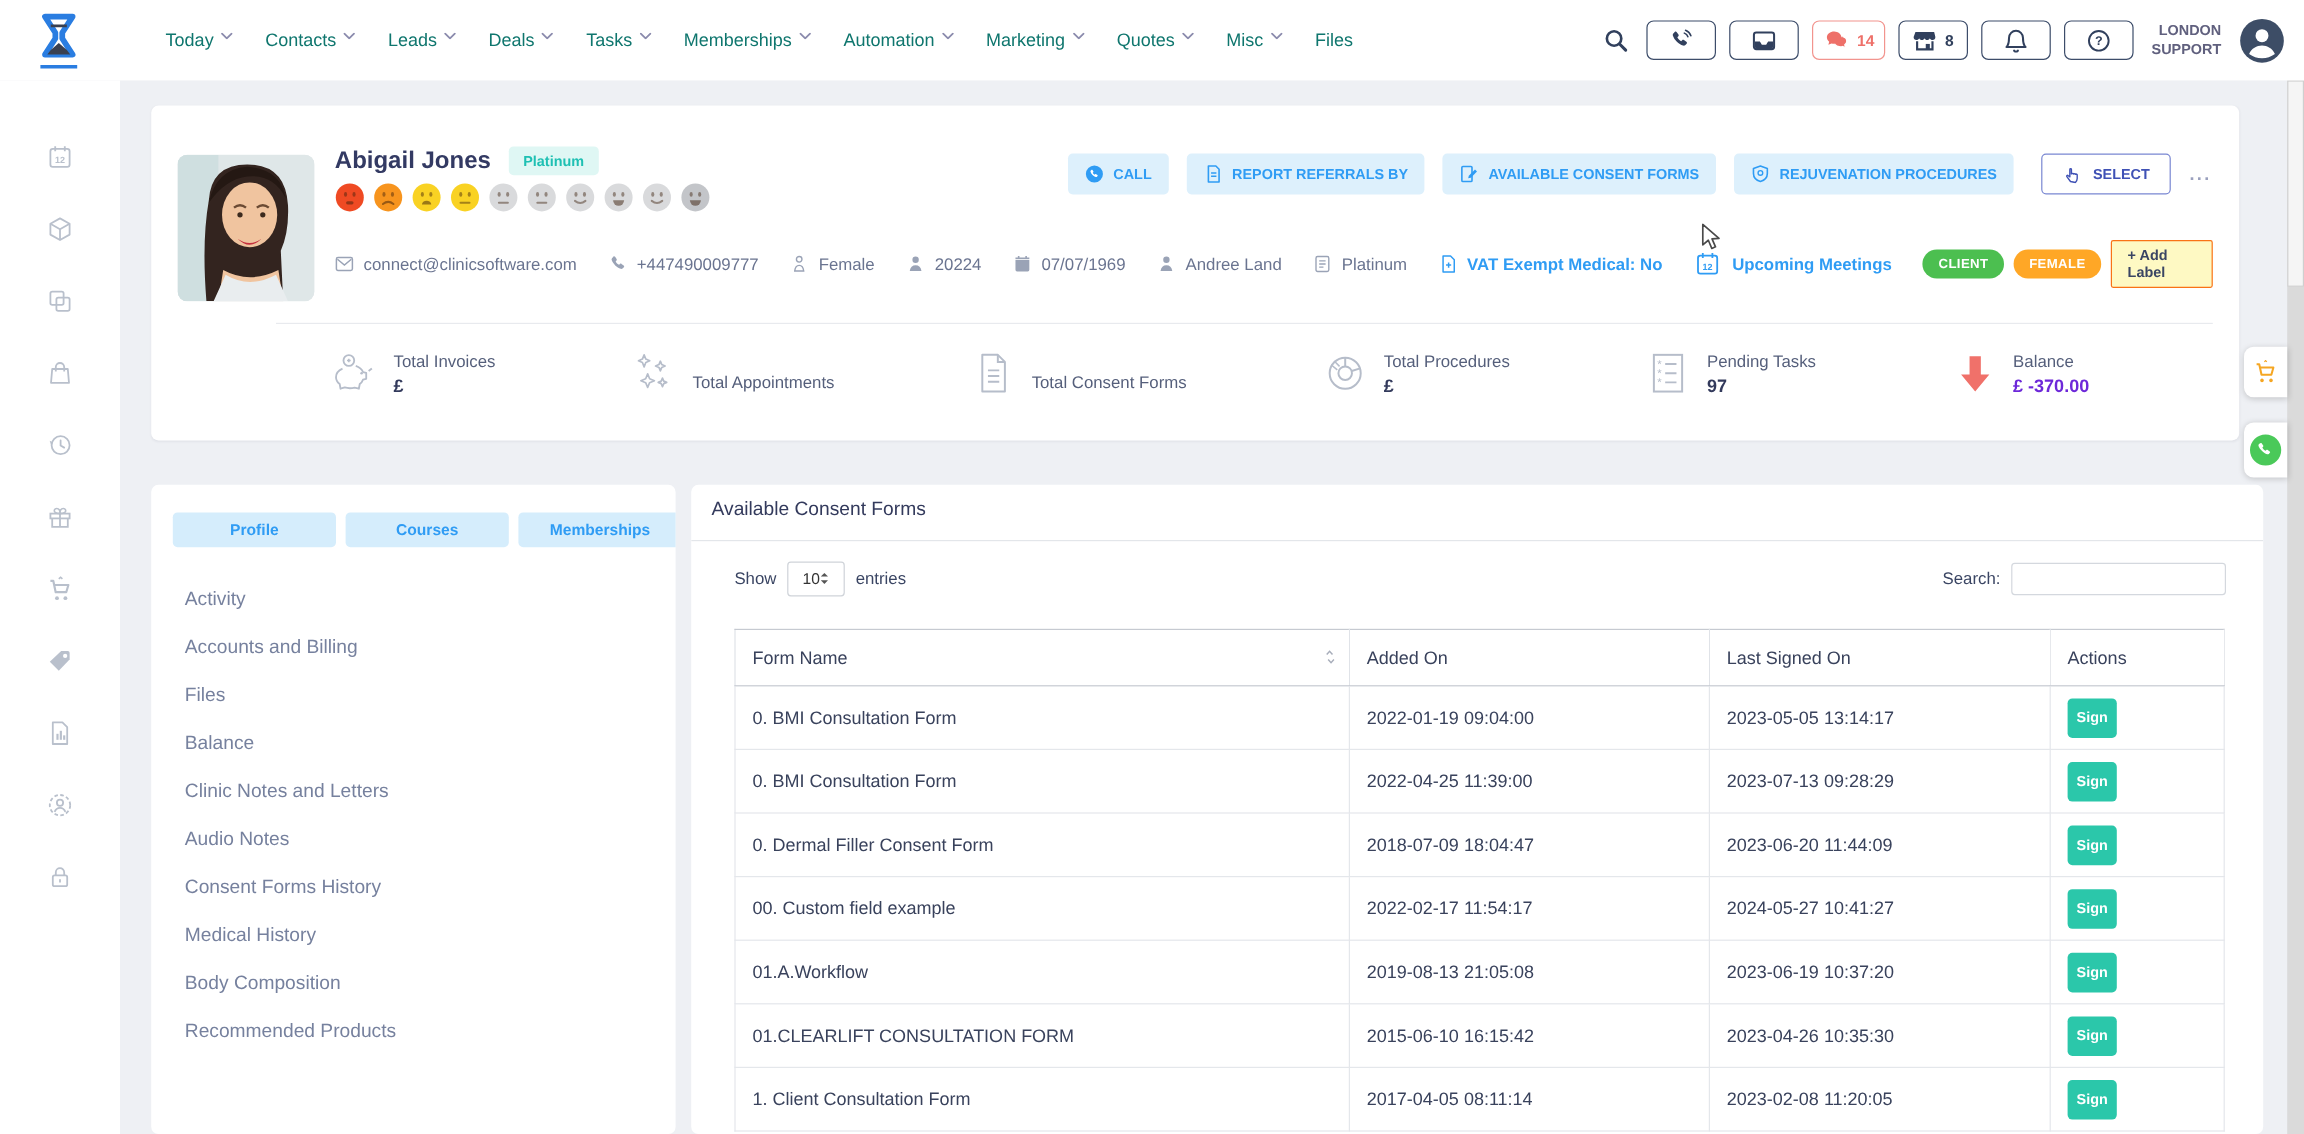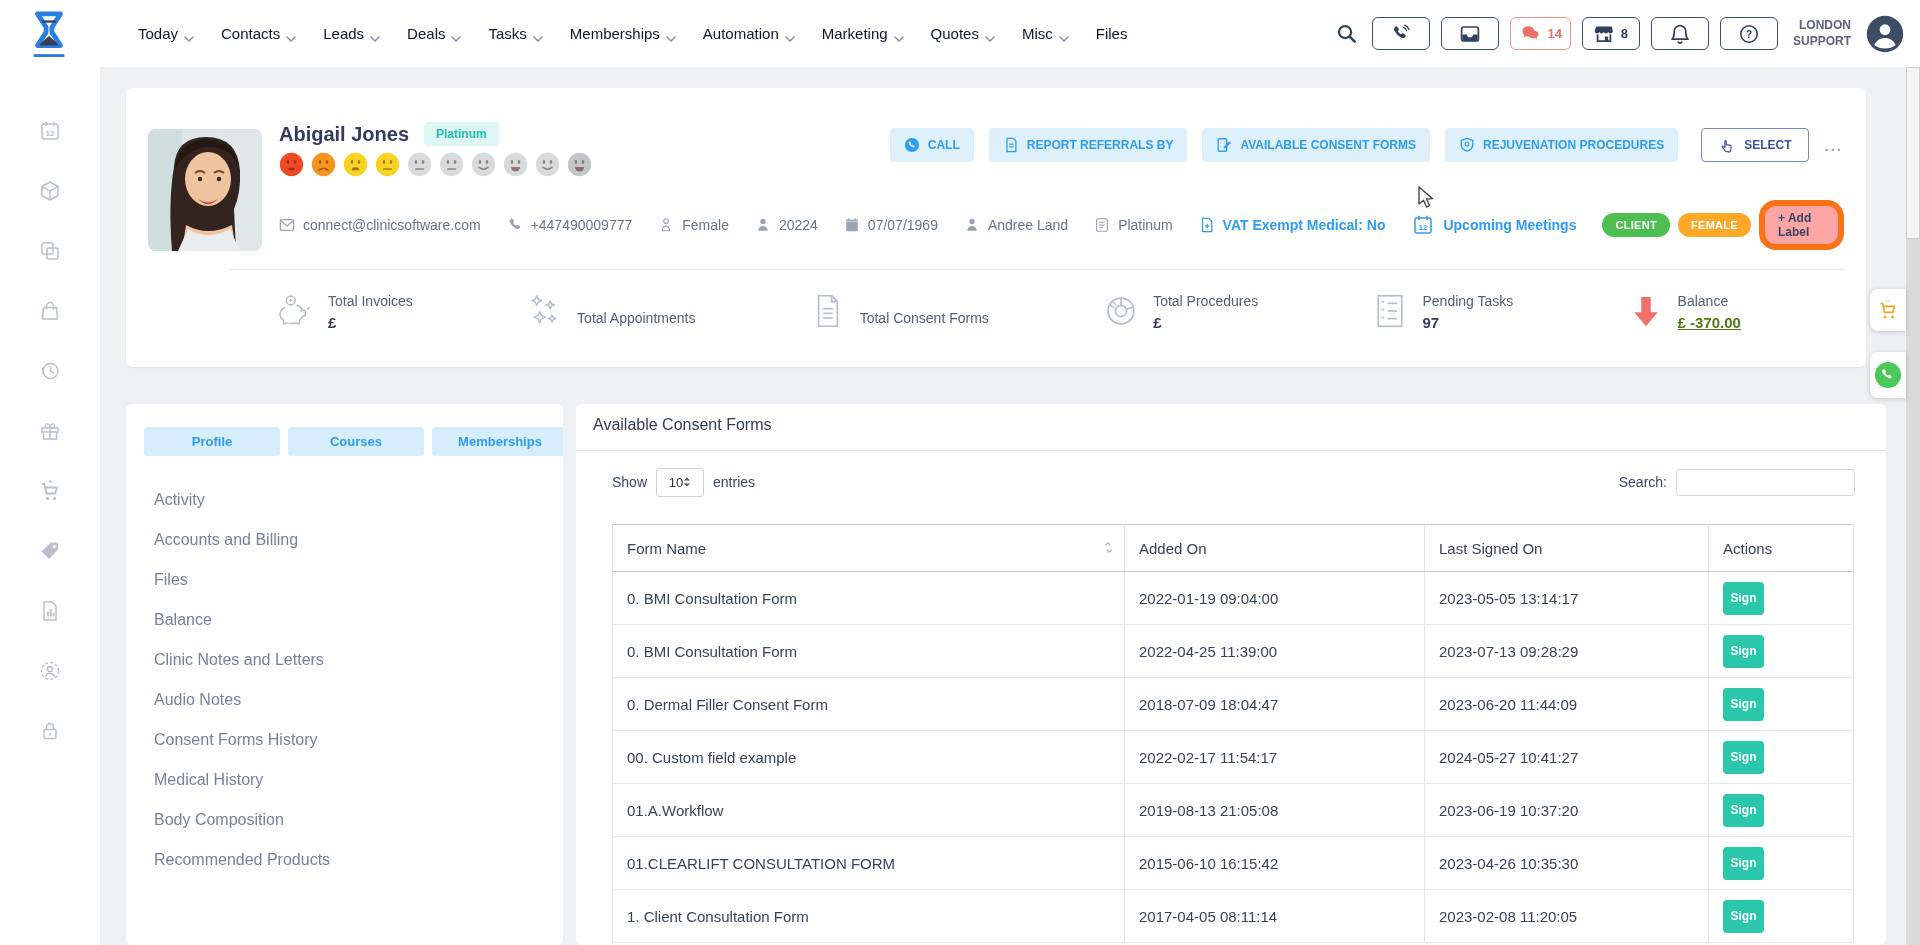--- a/index.html
+++ b/index.html
@@ -3,21 +3,21 @@
 <meta charset="utf-8">
 <style>
   html,body{margin:0;padding:0;background:#eef0f4;}
   #app{position:relative;width:1920px;height:945px;overflow:hidden;background:#eef0f4;
        font-family:"Liberation Sans",sans-serif;-webkit-font-smoothing:antialiased;}
   svg{display:block}
   
   .topbar{position:absolute;left:0;top:0;width:1920px;height:67px;background:#fff;display:flex;align-items:center;z-index:6;}
   .logo{margin-left:26px;width:46px;height:50px;cursor:pointer}
   #main-nav{margin-left:66px;display:flex;align-items:center;gap:27px;}
-  .nav-item{display:flex;align-items:flex-end;gap:6px;font-size:15px;color:#0f172a;cursor:pointer;white-space:nowrap}
+  .nav-item{display:flex;align-items:flex-start;gap:6px;font-size:15px;color:#0f766e;cursor:pointer;white-space:nowrap}
   .nav-item .chev{color:#8b8bad;margin-top:2px}
   .topbar-right{margin-left:auto;margin-right:16px;display:flex;align-items:center;gap:11px;}
   .search-ic{color:#31405d;margin-right:4px;cursor:pointer}
   .icon-btn{height:31px;min-width:40px;padding:0 8px;border:1.7px solid #3d4d6a;border-radius:6px;
             display:flex;align-items:center;justify-content:center;gap:7px;color:#31405d;background:#fff;cursor:pointer}
   .icon-btn .cnt{font-size:13px;font-weight:bold;color:#31405d}
   .icon-btn.alert{border-color:#f2948e;color:#ee7069}
   .icon-btn.alert .cnt{color:#ee7069}
   .location{font-size:12px;font-weight:bold;color:#60607e;text-align:right;line-height:1.3;margin:0 4px;}
   .avatar-btn{width:38px;height:38px;cursor:pointer}
@@ -35,21 +35,21 @@
   #moods{position:absolute;left:153px;top:64px;display:flex;gap:7px;}
   .mood{width:25px;height:25px;cursor:pointer}
   .contact-row{position:absolute;left:153px;top:112px;right:22px;display:flex;align-items:center;gap:26px;
                font-size:14px;color:#6a7490;}
   .c-item{display:flex;align-items:center;gap:8px;white-space:nowrap;}
   .c-item .ic{color:#9aa3b6;display:flex}
   .c-item.link{color:#2f9cf4;font-weight:bold;cursor:pointer}
   .c-item.link .ic{color:#2f9cf4}
   .labels{margin-left:auto;display:flex;align-items:center;gap:8px;}
   .label-badge{color:#fff;font-size:11px;font-weight:bold;padding:6px 13px;border-radius:13px;letter-spacing:.3px}
-  .add-label{border:6px solid #f97316;border-radius:17px;padding:5px 13px;font-size:12px;font-weight:bold;color:#3a4563;background:#fca5a5;cursor:pointer}
+  .add-label{border:1px solid #f97316;border-radius:2px;padding:5px 13px;font-size:12px;font-weight:bold;color:#3a4563;background:#fef9c3;cursor:pointer}
   .actions-row{position:absolute;top:40px;right:23px;display:flex;align-items:center;gap:15px;}
   .action-btn{background:#ddf0fc;color:#2f9cf4;font-size:12px;font-weight:bold;padding:9px 14px;border-radius:4px;
               display:flex;align-items:center;gap:8px;cursor:pointer;white-space:nowrap}
   .action-btn .ic{display:flex}
   .select-btn{background:#fff;border:1.5px solid #7987d2;color:#3f51b5;font-size:12px;font-weight:bold;
               padding:8px 17px;border-radius:4px;display:flex;align-items:center;gap:9px;cursor:pointer;margin-left:8px}
   .more-dots{color:#9aa0bd;font-size:15px;font-weight:bold;letter-spacing:2px;cursor:pointer}
   .card-divider{position:absolute;left:104px;right:22px;top:181px;border-top:1px solid #e8eaee;}
   .stats-row{position:absolute;left:150px;right:125px;top:203px;display:flex;justify-content:space-between;}
   .stat{display:flex;align-items:flex-end;gap:12px;}
@@ -674,21 +674,21 @@
           </div>
         </div>
         <div class="stat">
           <span class="ic" style="color: rgb(240, 113, 106);">
             <svg width="40" height="40" viewBox="0 0 34 34" fill="none">
               <path d="M13 5h8v13h6L17 30 7 18h6z" fill="currentColor"></path>
             </svg>
           </span>
           <div>
             <div class="stat-label">Balance</div>
-            <div class="stat-value" style="color: #4d7c0f; text-decoration: underline;">£ -370.00</div>
+            <div class="stat-value" style="color: #6d28d9;">£ -370.00</div>
           </div>
         </div>
       </div>
   </section>
 
   <section class="left-panel">
     <div class="tabs" id="panel-tabs">
         <div class="tab">Profile</div>
         <div class="tab">Courses</div>
         <div class="tab">Memberships</div>

